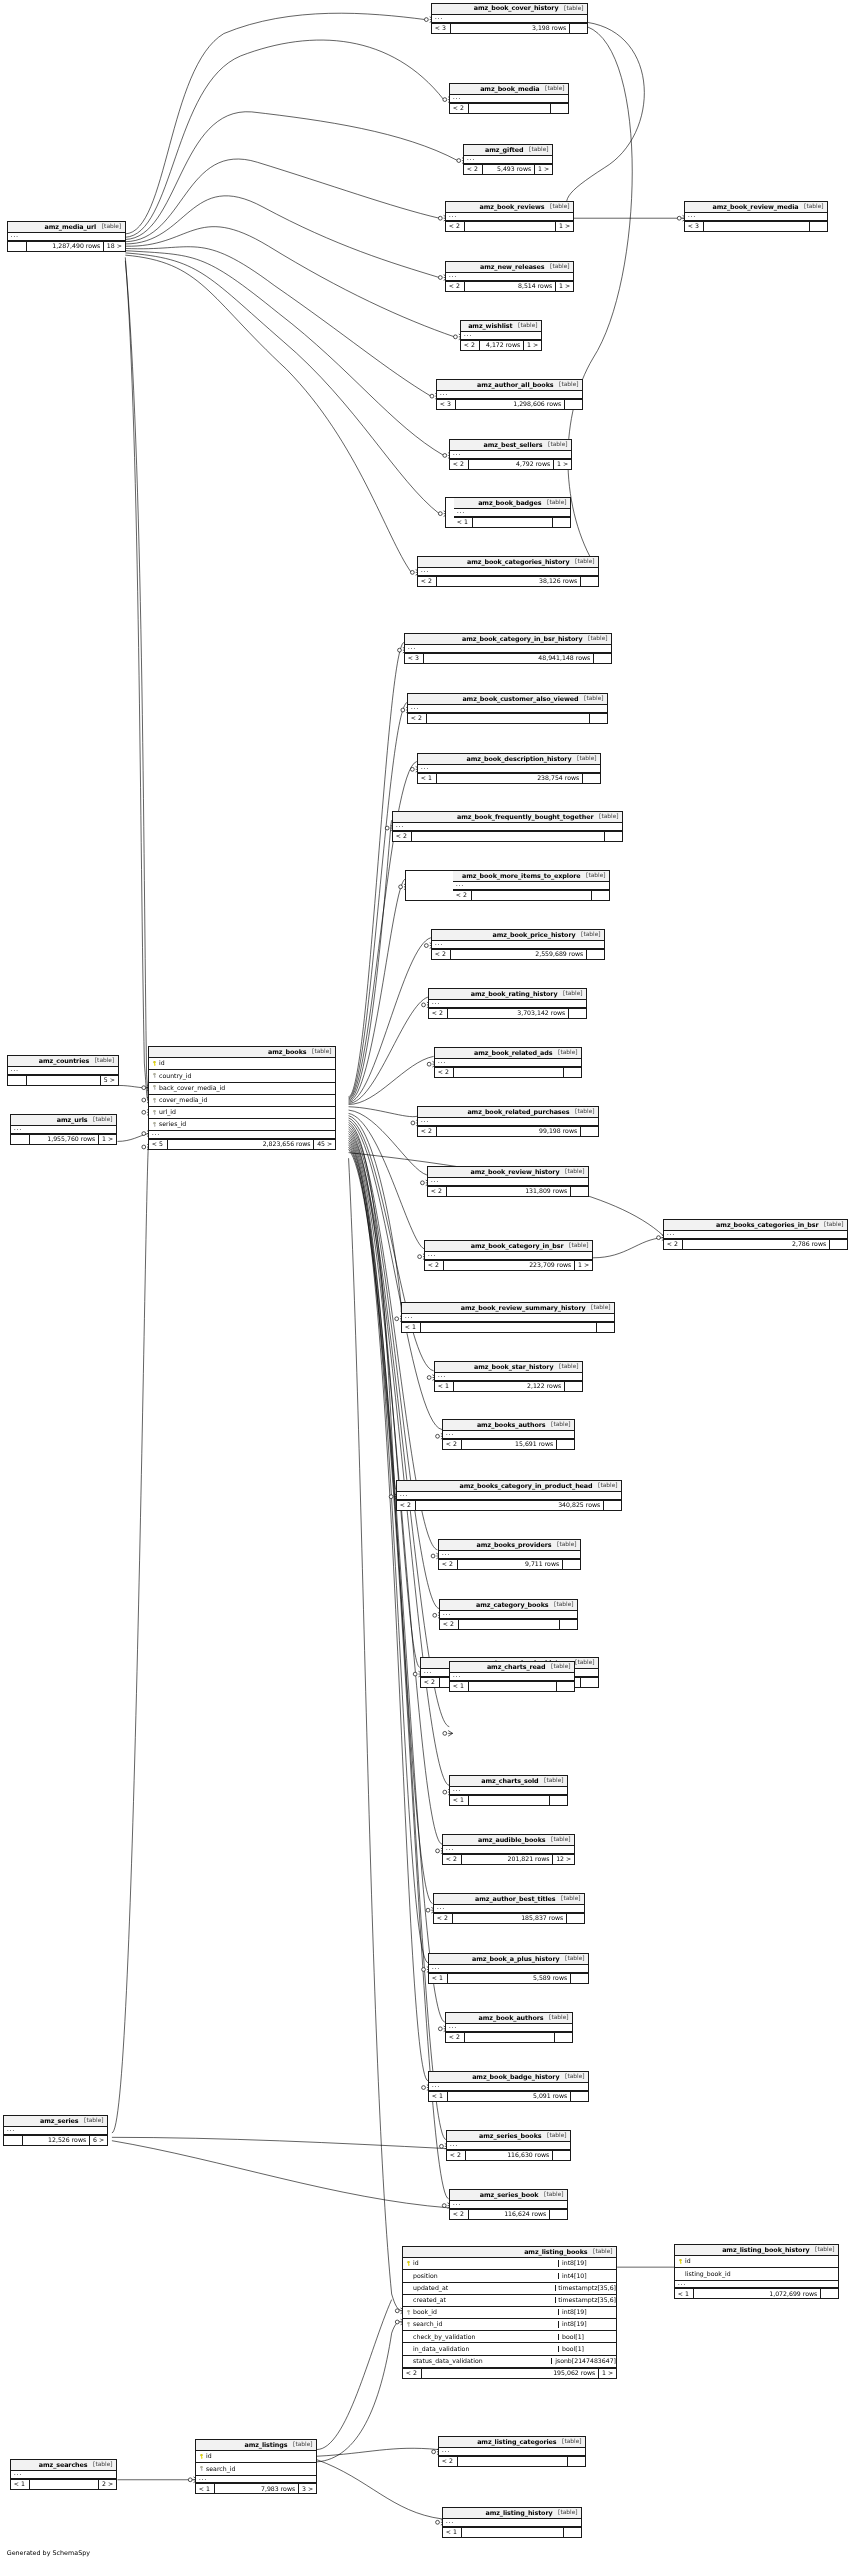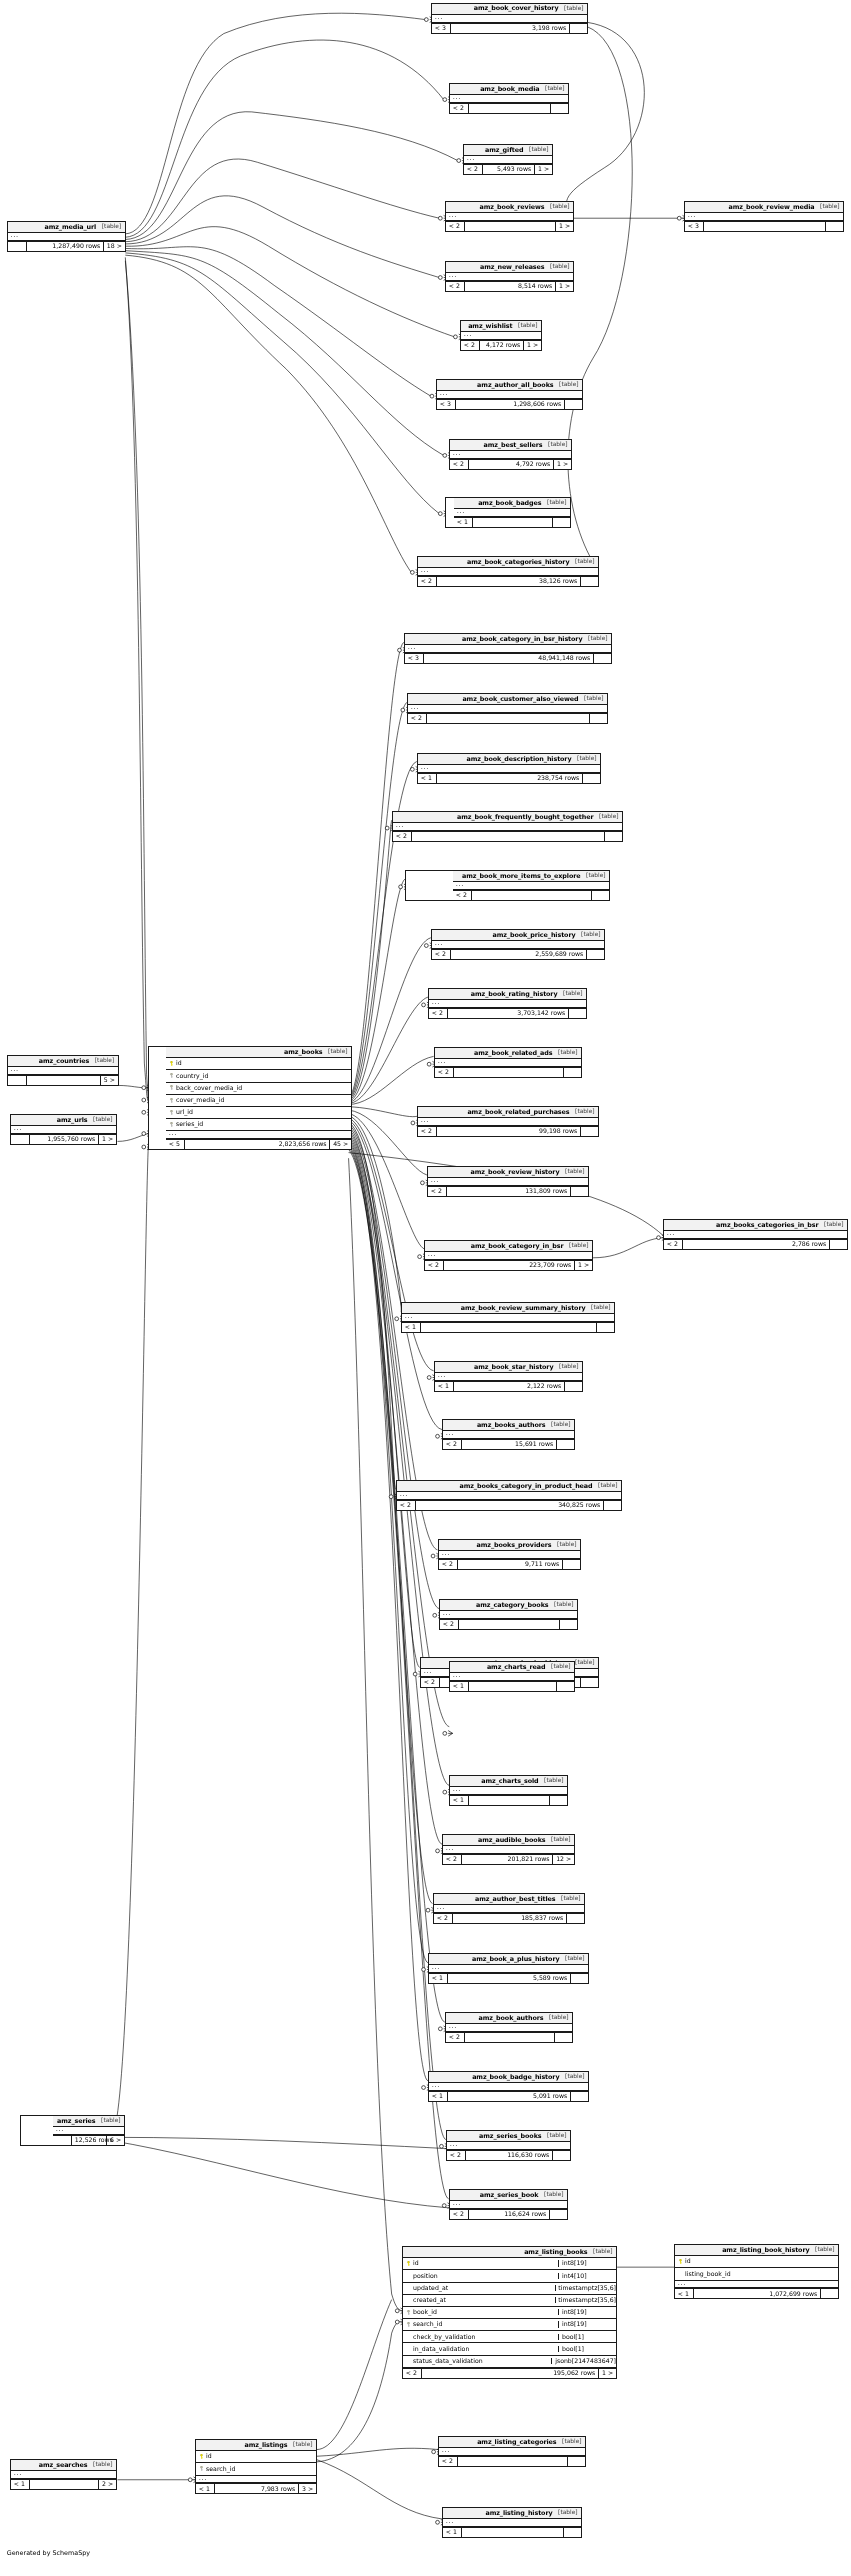--- a/index.html
+++ b/index.html
@@ -361,21 +361,21 @@
           <span class="tbl-name">amz_book_reviews</span>
           <span class="tbl-kind">[table]</span>
         </div>
         <div class="ellipsis-row">...</div>
         <div class="tbl-foot">
           <span class="fcell fc-left">&lt; 2</span>
           <span class="fcell fc-mid"></span>
           <span class="fcell fc-right">1 &gt;</span>
         </div>
       </div>
-      <div class="tbl" style="left: 684px; top: 201px; width: 160px;">
+      <div class="tbl" style="left: 684px; top: 201px; width: 144px;">
         <div class="tbl-head">
           <span class="tbl-name">amz_book_review_media</span>
           <span class="tbl-kind">[table]</span>
         </div>
         <div class="ellipsis-row">...</div>
         <div class="tbl-foot">
           <span class="fcell fc-left">&lt; 3</span>
           <span class="fcell fc-mid"></span>
           <span class="fcell fc-right"></span>
         </div>
@@ -979,33 +979,33 @@
           <span class="tbl-name">amz_urls</span>
           <span class="tbl-kind">[table]</span>
         </div>
         <div class="ellipsis-row">...</div>
         <div class="tbl-foot">
           <span class="fcell fc-left"></span>
           <span class="fcell fc-mid">1,955,760 rows</span>
           <span class="fcell fc-right">1 &gt;</span>
         </div>
       </div>
-      <div class="tbl" style="left: 20px; top: 2115px; width: 105px; padding-left: 32px;">
+      <div class="tbl" style="left: 3px; top: 2115px; width: 105px;">
         <div class="tbl-head">
           <span class="tbl-name">amz_series</span>
           <span class="tbl-kind">[table]</span>
         </div>
         <div class="ellipsis-row">...</div>
         <div class="tbl-foot">
           <span class="fcell fc-left"></span>
           <span class="fcell fc-mid">12,526 rows</span>
           <span class="fcell fc-right">6 &gt;</span>
         </div>
       </div>
-      <div class="tbl emphasis" style="left: 148px; top: 1046px; width: 204px; padding-left: 17px;">
+      <div class="tbl emphasis" style="left: 148px; top: 1046px; width: 188px;">
         <div class="tbl-head">
           <span class="tbl-name">amz_books</span>
           <span class="tbl-kind">[table]</span>
         </div>
         <div class="col-row">
           <span class="col-key"><span class="key-glyph"><svg width="5" height="5" viewBox="0 0 9 9">
                 <circle cx="4.5" cy="2.2" r="2.0" fill="#e8d900" stroke="#7a7a1a" stroke-width="0.4"></circle>
                 <rect x="3.8" y="3.6" width="1.4" height="5.0" fill="#e8d900"></rect>
                 <rect x="5.0" y="5.2" width="1.8" height="1.1" fill="#e8d900"></rect>
                 <rect x="5.0" y="7.0" width="1.5" height="1.0" fill="#e8d900"></rect>

